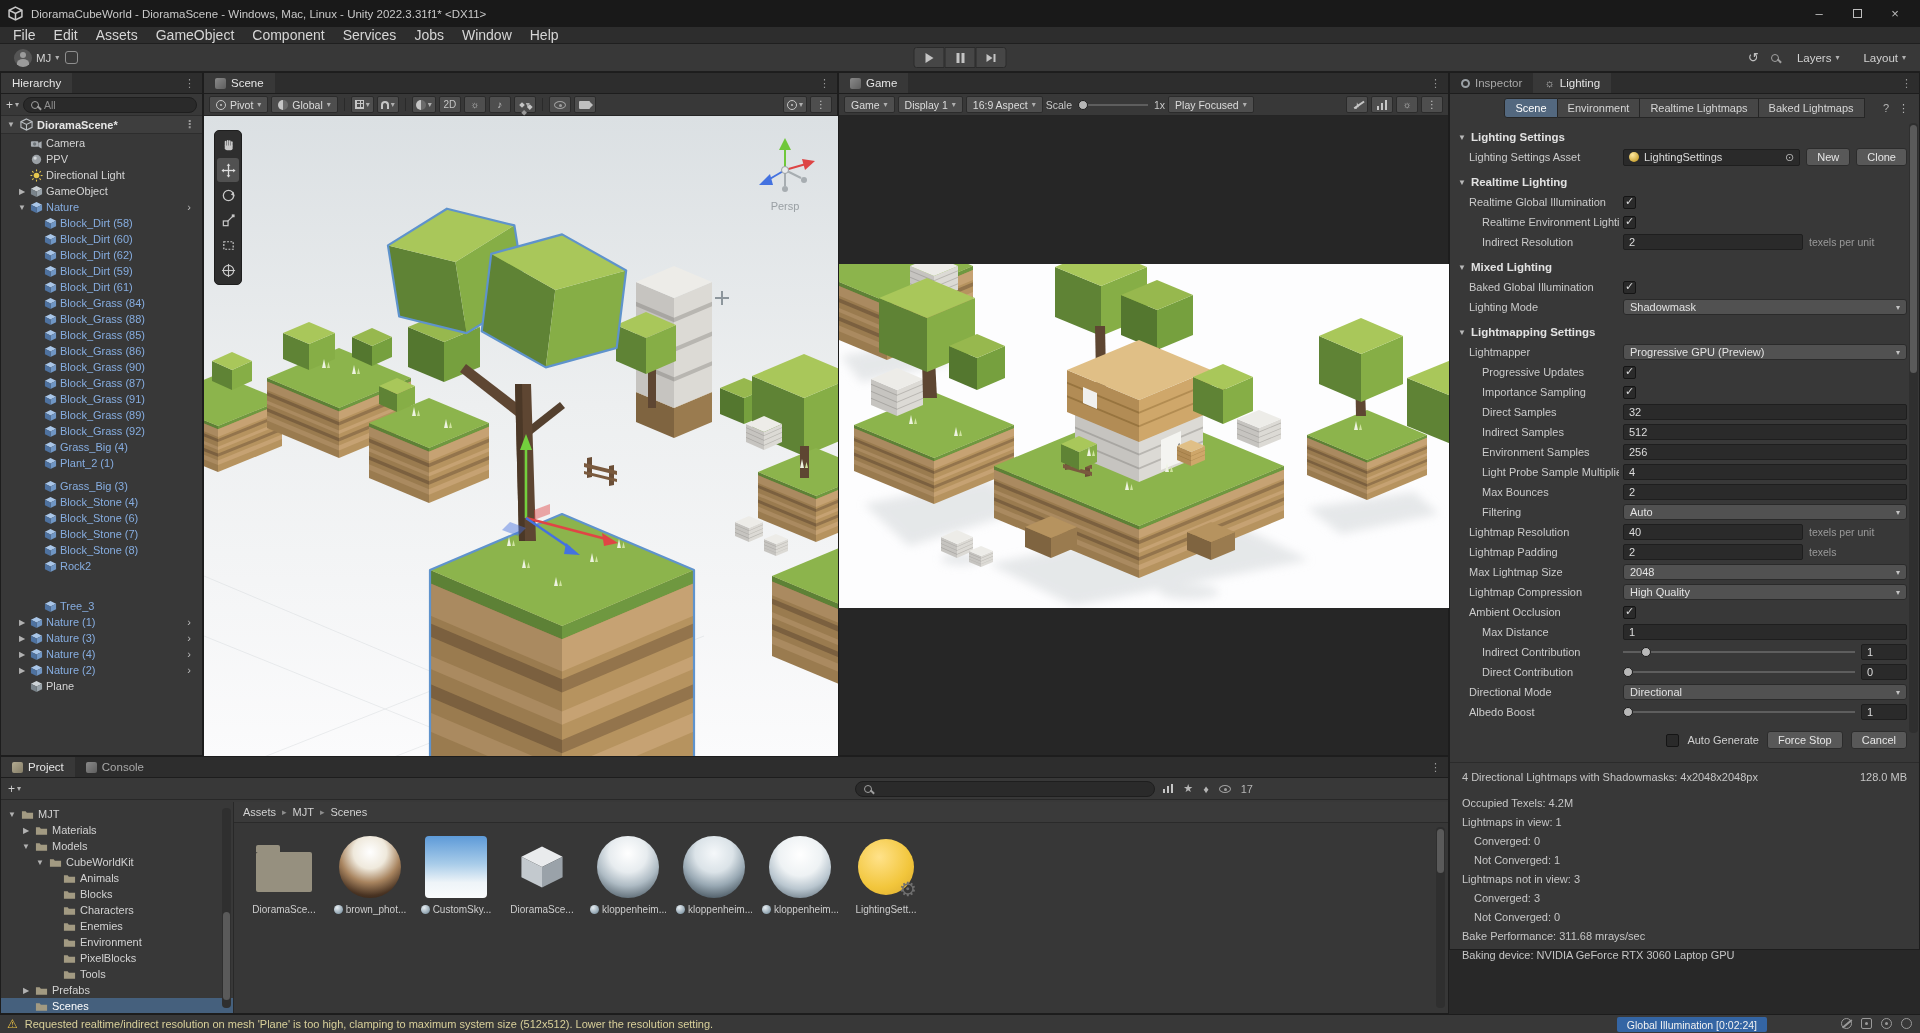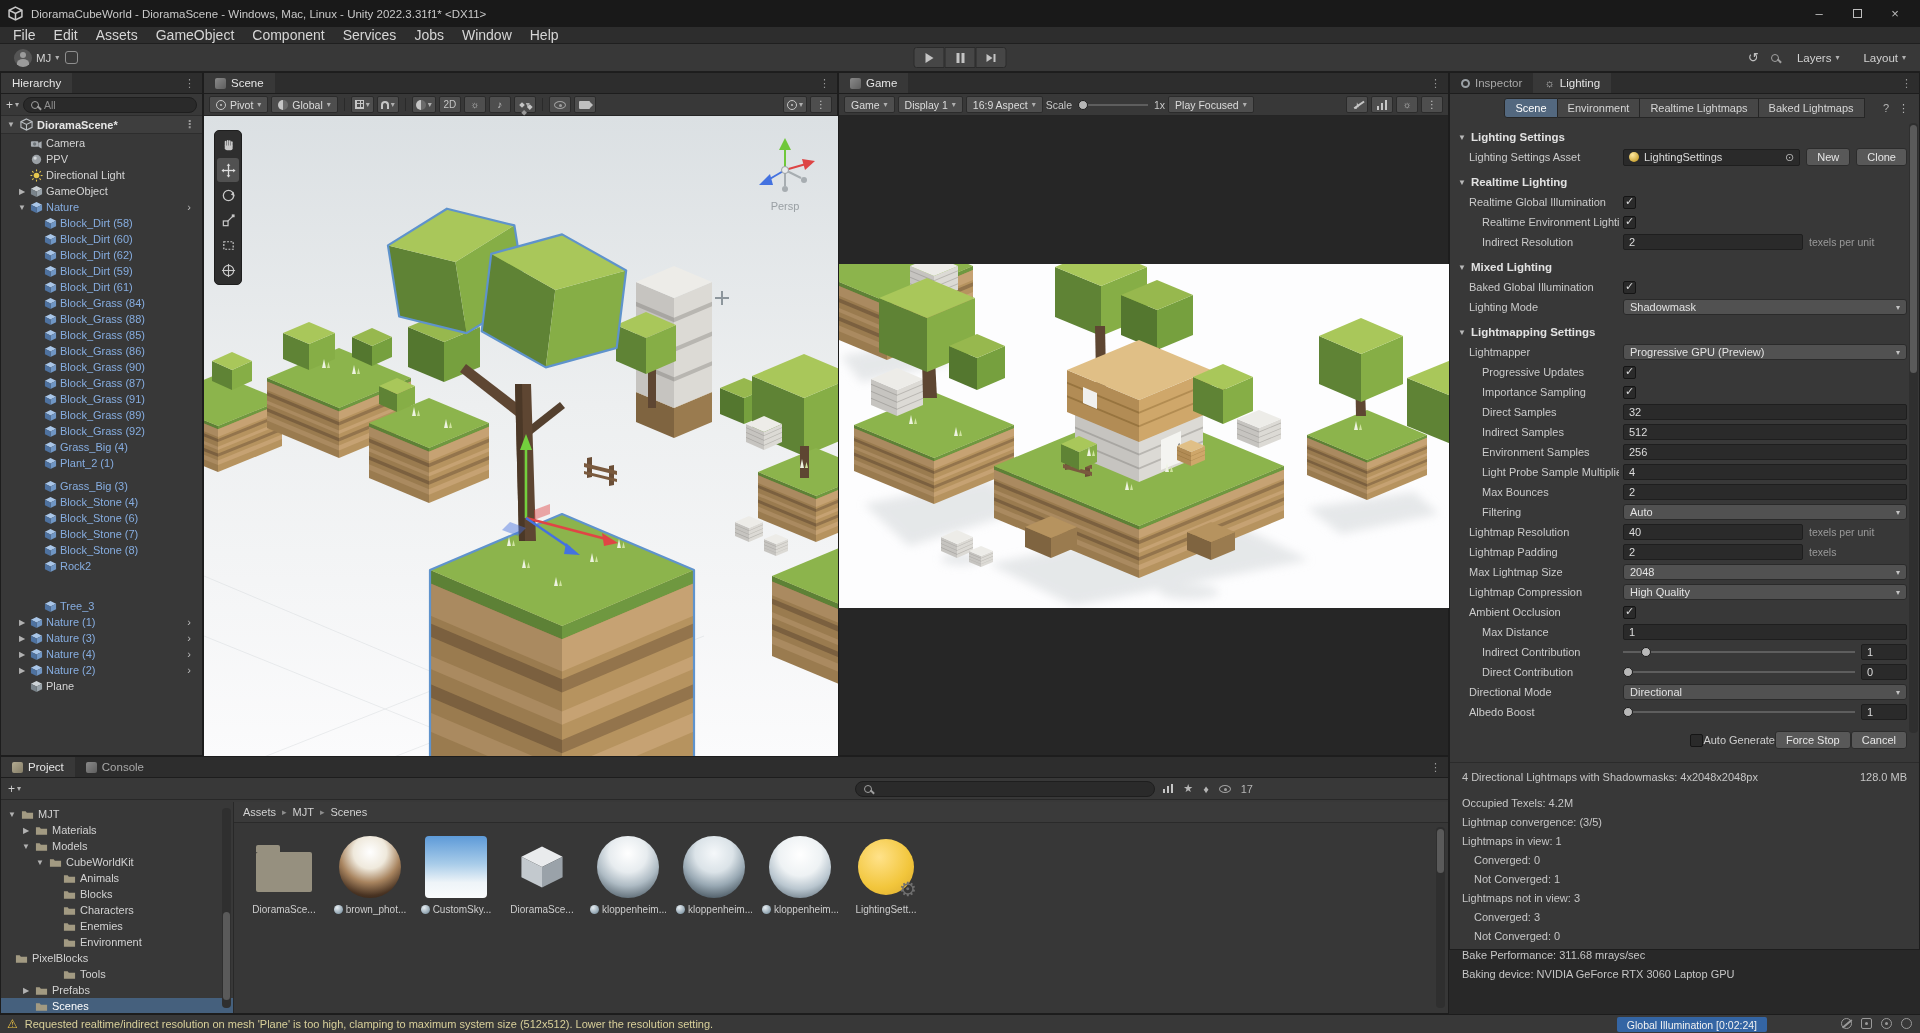--- a/index.html
+++ b/index.html
@@ -120,21 +120,21 @@
   .drop{flex:1;height:16px;background:#515151;border:1px solid #2a2a2a;border-radius:3px;display:flex;align-items:center;padding:0 6px;font-size:11px;color:#e2e2e2;overflow:hidden}
   .dcar{margin-left:auto;font-size:8px;color:#c4c4c4}
   .sl{flex:1;position:relative;height:16px}
   .sl::before{content:"";position:absolute;left:0;right:0;top:7px;height:2px;background:#5e5e5e}
   .sl .th{position:absolute;top:3px;width:10px;height:10px;border-radius:50%;background:#b8b8b8;border:1px solid #1b1b1b}
   .objfld{flex:1;height:17px;background:#2a2a2a;border:1px solid #1e1e1e;border-radius:2px;display:flex;align-items:center;gap:5px;padding:0 5px;min-width:0}
   .obj-dot{width:10px;height:10px;border-radius:50%;background:radial-gradient(circle at 35% 30%,#ffe9a0,#cfa93c 70%,#8a7020);flex:none}
   .obj-val{overflow:hidden;white-space:nowrap;color:#dcdcdc;font-size:11px;flex:1}
   .obj-pick{color:#b5b5b5;font-size:11px;flex:none}
   .btn{height:18px;background:#585858;border:1px solid #2c2c2c;border-radius:3px;color:#e6e6e6;font-size:11px;padding:0 10px;display:flex;align-items:center;white-space:nowrap}
-  .l-footer{display:flex;align-items:center;justify-content:flex-end;gap:0;padding:9px 12px 6px;font-size:11px;color:#cfcfcf}
+  .l-footer{display:flex;align-items:center;justify-content:flex-end;gap:8px;padding:9px 12px 6px;font-size:11px;color:#cfcfcf}
   .l-stats{border-top:1px solid #2b2b2b;margin-top:7px;font-size:11px;color:#c6c6c6}
   .st-sum{display:flex;justify-content:space-between;padding:8px 12px 10px}
   .st-line{padding:0 12px;height:19px;display:flex;align-items:center;white-space:nowrap}
   .st-line.ind{padding-left:24px}
   .rscroll{position:absolute;right:1px;top:50px;width:9px;height:610px;background:#2f2f2f;border-radius:4px}
   .rscroll i{position:absolute;left:1px;right:1px;top:2px;height:248px;background:#5a5a5a;border-radius:4px;display:block}
 
   
   #project-panel{left:0;top:756px;width:1449px;height:258px}
   .p-toolbar{height:22px;display:flex;align-items:center;gap:8px;padding:0 7px;border-bottom:1px solid #282828}
@@ -1588,21 +1588,20 @@
       <div class="btn">Force Stop</div>
       <div class="btn">Cancel</div>
     </div>
     <div class="l-stats">
       <div class="st-sum">
         <span>4 Directional Lightmaps with Shadowmasks: 4x2048x2048px</span>
         <span>128.0 MB</span>
       </div>
       <div id="stat-lines">
           <div class="st-line">Occupied Texels: 4.2M</div>
-          <div class="st-line">Lightmap convergence: (3/5)</div>
           <div class="st-line">Lightmaps in view: 1</div>
           <div class="st-line ind">Converged: 0</div>
           <div class="st-line ind">Not Converged: 1</div>
           <div class="st-line">Lightmaps not in view: 3</div>
           <div class="st-line ind">Converged: 3</div>
           <div class="st-line ind">Not Converged: 0</div>
           <div class="st-line">Bake Performance: 311.68 mrays/sec</div>
           <div class="st-line">Baking device: NVIDIA GeForce RTX 3060 Laptop GPU</div>
         </div>
     </div>
@@ -1722,21 +1721,21 @@
             </div>
             <div class="t-row" style="padding-left: 48px;">
               <span class="fold"></span>
               <span class="hicon">
                 <svg viewBox="0 0 14 14">
                   <path d="M1,3.5 L5,3.5 L6.3,5.2 L13,5.2 L13,11.5 L1,11.5 Z" fill="#a29a82"></path>
                 </svg>
               </span>
               <span>Environment</span>
             </div>
-            <div class="t-row" style="">
+            <div class="t-row" style="padding-left: 48px;">
               <span class="fold"></span>
               <span class="hicon">
                 <svg viewBox="0 0 14 14">
                   <path d="M1,3.5 L5,3.5 L6.3,5.2 L13,5.2 L13,11.5 L1,11.5 Z" fill="#a29a82"></path>
                 </svg>
               </span>
               <span>PixelBlocks</span>
             </div>
             <div class="t-row" style="padding-left: 48px;">
               <span class="fold"></span>

